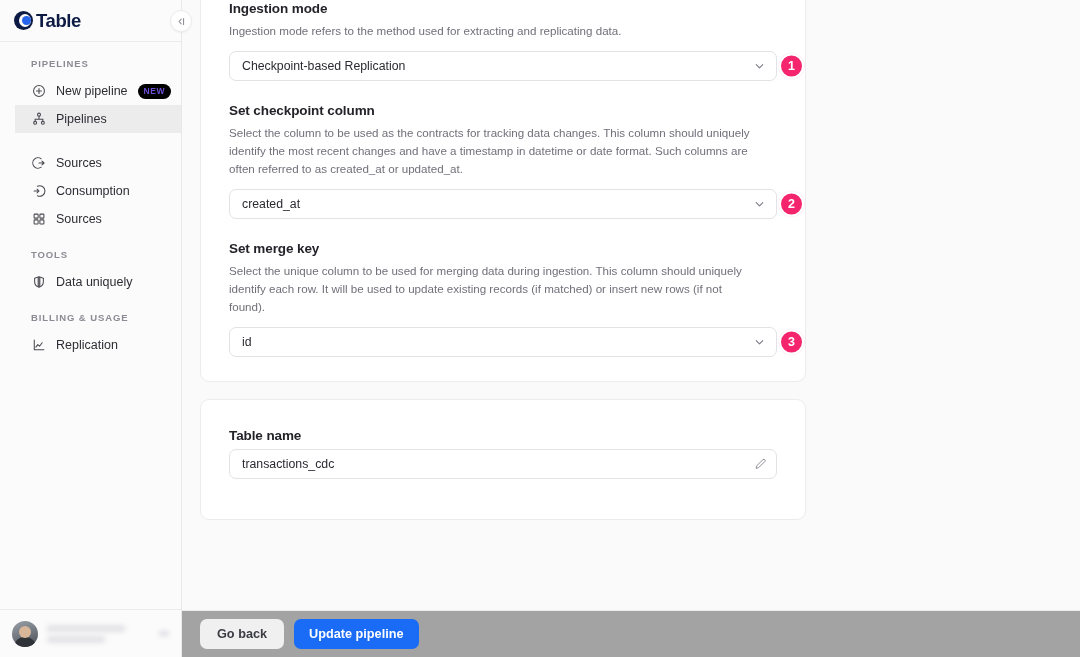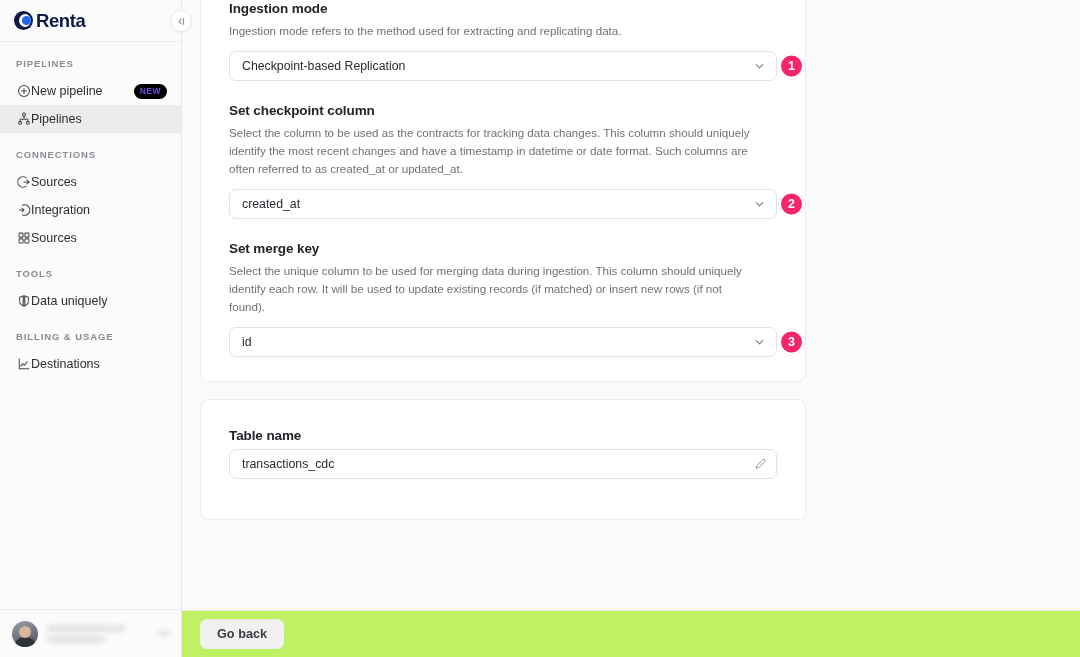--- a/index.html
+++ b/index.html
@@ -50,28 +50,28 @@
     letter-spacing: -0.4px; margin-left: 3px;
   }
   .collapse-btn {
     position: absolute; left: 170px; top: 10px;
     width: 22px; height: 22px; border-radius: 50%;
     background: #fff; border: 1px solid #ececee;
     display: flex; align-items: center; justify-content: center;
     color: #8a8a93; z-index: 30;
     box-shadow: 0 1px 2px rgba(0,0,0,.05);
   }
-  .nav { padding-top: 16px; flex: 1; overflow: hidden; }
+  .nav { padding-top: 16px; flex: 1; overflow: hidden; padding-left: 15px; }
   .nav-section {
     font-size: 9.5px; font-weight: 700; letter-spacing: .9px;
     color: #8b8b94; padding: 0 0 8px 16px; text-transform: uppercase;
   }
   .nav-gap { height: 16px; }
   .nav-item {
-    display: flex; align-items: center; 
+    display: flex; align-items: center; gap: 10px;
     height: 28px; padding: 0 14px 0 16px;
     font-size: 12.5px; color: #2d2d34;
   }
   .nav-item.active { background: #ececed; }
   .nav-ico {
     width: 15px; height: 15px; flex: 0 0 15px;
     display: flex; align-items: center; justify-content: center;
     color: #4a4a52;
   }
   .nav-label { flex: 1; white-space: nowrap; }
@@ -169,21 +169,21 @@
     background: #f4256d; color: #fff;
     font-size: 12.5px; font-weight: 700;
     display: flex; align-items: center; justify-content: center;
     border: 2px solid #fff;
     box-shadow: 0 0 0 1px rgba(244,37,109,.06);
   }
 
   
   .footer {
     position: absolute; left: 0; right: 0; bottom: 0; height: 47px;
-    background: #bef264; border-top: 1px solid #ececee;
+    background: #a3a3a3; border-top: 1px solid #ececee;
     display: flex; align-items: center; gap: 10px;
     padding-left: 18px;
   }
   .btn {
     height: 30px; border-radius: 7px; border: none;
     font-size: 12.7px; font-weight: 700;
     display: inline-flex; align-items: center; justify-content: center;
     padding: 0 17px; font-family: inherit;
   }
   .btn-ghost { background: #f0f0f1; color: #3b3b43; }
@@ -191,21 +191,21 @@
 </style>
 </head>
 <body>
 
 <div class="app">
 
   <aside class="sidebar">
 
     <div class="brand">
       <div class="logo-mark"></div>
-      <div class="logo-text">Renta</div>
+      <div class="logo-text">Table</div>
     </div>
 
     <div class="collapse-btn">
       <svg width="11" height="11" viewBox="0 0 16 16" fill="none" stroke="currentColor" stroke-width="1.5" stroke-linecap="round" stroke-linejoin="round">
         <path d="M7.5 4.5 L4.5 8 L7.5 11.5"></path>
           <path d="M11 3.5 V12.5"></path>
       </svg>
     </div>
 
     <nav class="nav">
@@ -228,38 +228,37 @@
               <circle cx="3.6" cy="12.4" r="1.7"></circle>
               <circle cx="12.4" cy="12.4" r="1.7"></circle>
             <path d="M8 4.7v2.6M3.6 10.7V8.2h8.8v2.5" stroke-linecap="round"></path>
           </svg>
         </span>
         <span class="nav-label">Pipelines</span>
       </div>
 
       <div class="nav-gap"></div>
 
-      <div class="nav-section">CONNECTIONS</div>
       <div class="nav-item">
         <span class="nav-ico">
           <svg width="14" height="14" viewBox="0 0 16 16" fill="none" stroke="currentColor" stroke-width="1.2" stroke-linecap="round" stroke-linejoin="round">
             <path d="M10.5 3.2A6 6 0 1 0 10.5 12.8"></path>
               <path d="M8 8h5.6M11.4 5.8 13.8 8l-2.4 2.2"></path>
           </svg>
         </span>
         <span class="nav-label">Sources</span>
       </div>
       <div class="nav-item">
         <span class="nav-ico">
           <svg width="14" height="14" viewBox="0 0 16 16" fill="none" stroke="currentColor" stroke-width="1.2" stroke-linecap="round" stroke-linejoin="round">
             <path d="M6.2 2.6A6 6 0 1 1 6.2 13.4"></path>
               <path d="M2.4 8H8M5.8 5.8 8 8l-2.2 2.2"></path>
           </svg>
         </span>
-        <span class="nav-label">Integration</span>
+        <span class="nav-label">Consumption</span>
       </div>
       <div class="nav-item">
         <span class="nav-ico">
           <svg width="14" height="14" viewBox="0 0 16 16" fill="none" stroke="currentColor" stroke-width="1.2">
             <rect x="2.4" y="2.4" width="4.6" height="4.6" rx="0.8"></rect>
               <rect x="9" y="2.4" width="4.6" height="4.6" rx="0.8"></rect>
             <rect x="2.4" y="9" width="4.6" height="4.6" rx="0.8"></rect>
               <rect x="9" y="9" width="4.6" height="4.6" rx="0.8"></rect>
           </svg>
         </span>
@@ -282,21 +281,21 @@
       <div class="nav-gap"></div>
 
       <div class="nav-section">BILLING &amp; USAGE</div>
       <div class="nav-item">
         <span class="nav-ico">
           <svg width="14" height="14" viewBox="0 0 16 16" fill="none" stroke="currentColor" stroke-width="1.2" stroke-linecap="round" stroke-linejoin="round">
             <path d="M2.6 2.4v11h11"></path>
               <path d="M4.4 10.4 6.6 7.6l2 1.8 3-4"></path>
           </svg>
         </span>
-        <span class="nav-label">Destinations</span>
+        <span class="nav-label">Replication</span>
       </div>
     </nav>
 
     <div class="user-row">
       <div class="avatar"></div>
       <div class="user-meta">
         <div class="blur-line w1"></div>
         <div class="blur-line w2"></div>
       </div>
       <div class="blur-chevron"></div>
@@ -372,15 +371,16 @@
                 <path d="M11.3 2.5a1.6 1.6 0 0 1 2.2 2.2L5.6 12.6l-3 .8.8-3z"></path>
               </svg>
             </span>
           </div>
         </div>
       </section>
     </div>
 
     <div class="footer">
       <button class="btn btn-ghost">Go back</button>
+      <button class="btn btn-primary">Update pipeline</button>
     </div>
   </main>
 </div>
 
 </body></html>

